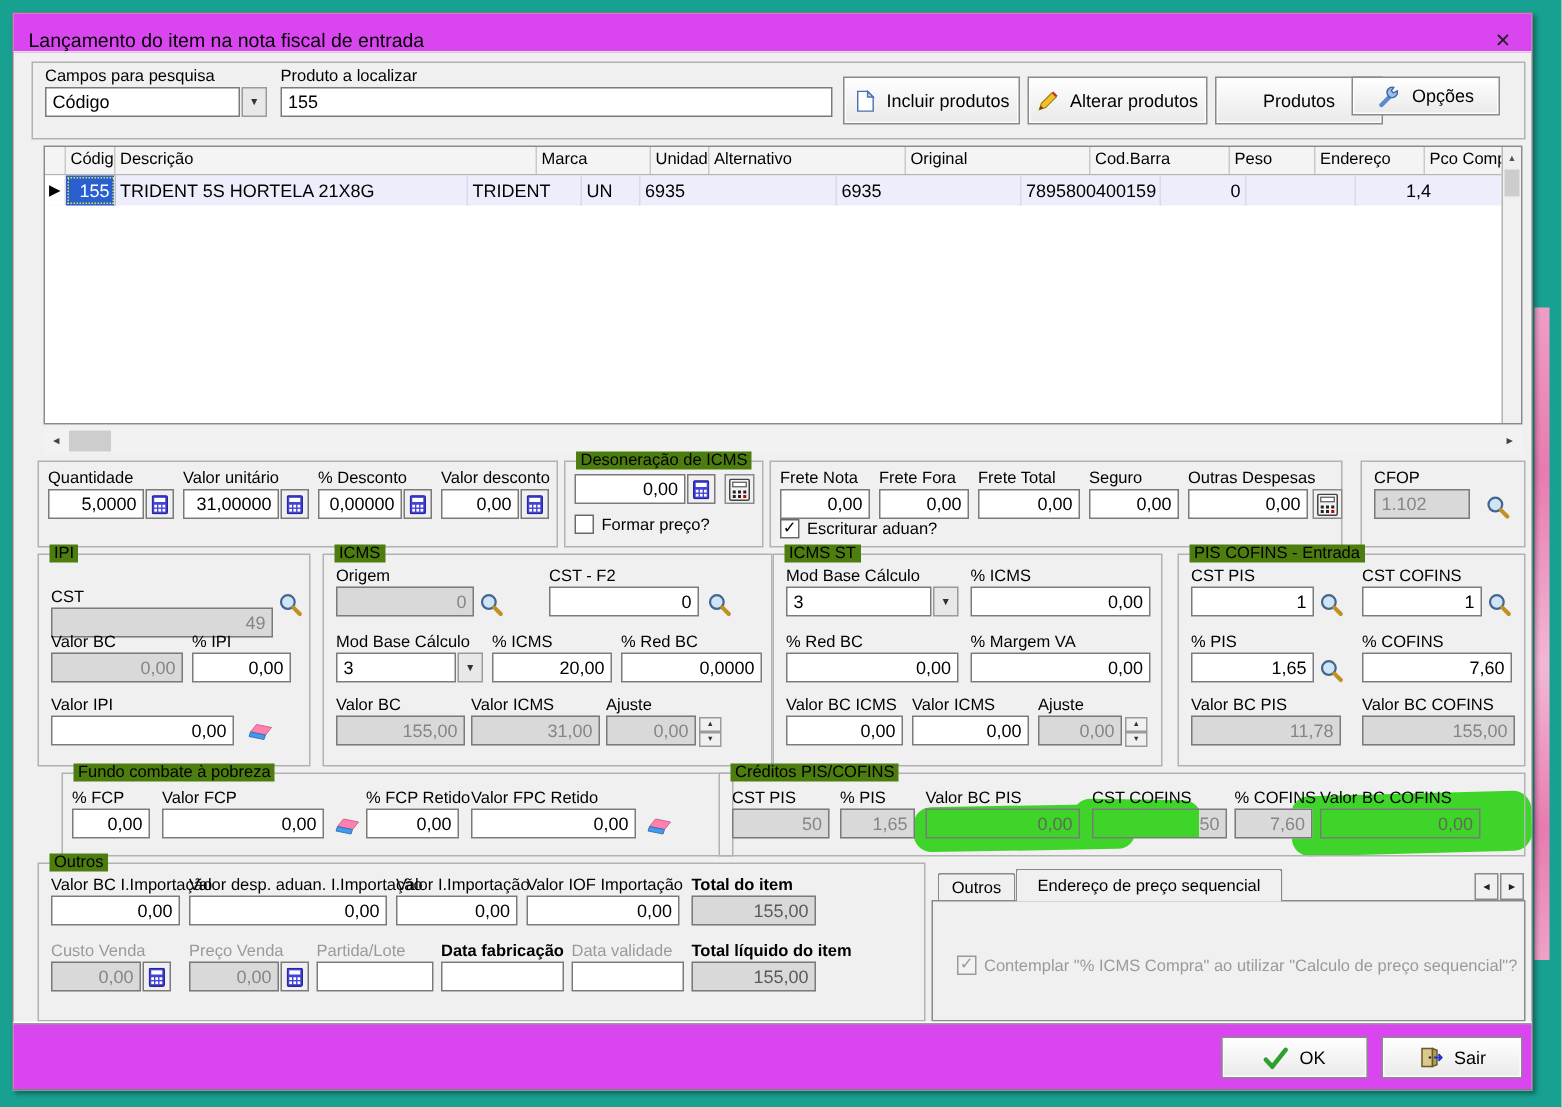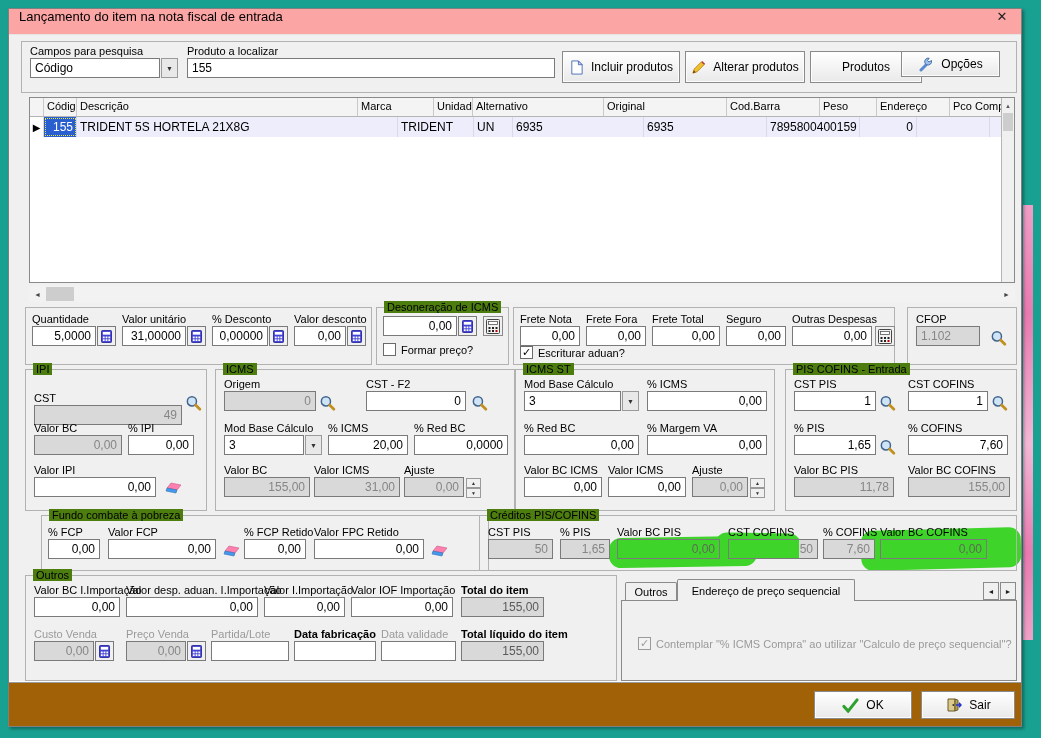--- a/index.html
+++ b/index.html
@@ -1,19 +1,19 @@
 <!DOCTYPE html>
 <html><head>
 <meta charset="utf-8">
 <style>
   *{box-sizing:border-box;margin:0;padding:0}
   body{width:1041px;height:738px;background:#18A191;font-family:"Liberation Sans",sans-serif;position:relative;overflow:hidden}
   .pinkstrip{position:absolute;left:1023px;top:205px;width:10px;height:435px;background:linear-gradient(180deg,#ef9ec6,#e77bb0 25%,#f2b8d6 55%,#e77bb0 80%,#eea2c8)}
   .dialog{position:absolute;left:8px;top:8px;width:1014px;height:719px;background:#f0f0f0;border:1px solid #7f7f7f;box-shadow:2px 2px 3px rgba(0,0,0,.35)}
-  .titlebar{height:26px;background:#fca5a5;display:flex;align-items:flex-start;justify-content:space-between;padding:0 10px;font-size:13px;border-bottom:1px solid #e4e4e4}
+  .titlebar{height:26px;background:#d946ef;display:flex;align-items:flex-end;justify-content:space-between;padding:0 10px;font-size:13px;border-bottom:1px solid #e4e4e4}
   .close{font-size:13px;color:#222;width:18px;text-align:center;cursor:default}
   .grp{position:absolute;border:1px solid #b2b2b2;background:#f0f0f0}
   .cap{position:absolute;top:-7px;left:7px;background:#4d7c0f;padding:0 3px;font-size:11px;line-height:12px;white-space:nowrap}
   .f{position:absolute}
   .lbl{font-size:11px;color:#000;white-space:nowrap;height:13px}
   .dim{color:#9a9a9a}
   .bold{font-weight:bold}
   .frow{display:flex;align-items:center;gap:1px}
   .inp{height:20px;border:1px solid #7a7a7a;background:#fff;font-size:12px;display:flex;align-items:center;justify-content:flex-end;padding:0 4px;flex:1;min-width:0;white-space:nowrap;overflow:hidden}
   .lft{justify-content:flex-start}
@@ -43,21 +43,21 @@
   .sarr{height:15px;display:flex;align-items:center;justify-content:center;font-size:6px;color:#555}
   .vthumb{height:18px;background:#cdcdcd;margin:0 1px}
   .hsb{position:absolute;left:20px;top:277px;width:986px;height:16px;background:#f2f2f2;display:flex;align-items:center}
   .harr{width:17px;height:16px;display:flex;align-items:center;justify-content:center;font-size:7px;color:#444}
   .hthumb{width:28px;height:14px;background:#cdcdcd}
   .hspace{flex:1}
   .blob{position:absolute;background:#3FD42A;border-radius:12px;pointer-events:none}
   .tab{position:absolute;border:1px solid #8a8a8a;border-bottom:none;background:#f0f0f0;font-size:11px;display:flex;align-items:center;justify-content:center;border-radius:2px 2px 0 0;white-space:nowrap}
   .tabpanel{position:absolute;border:1px solid #8a8a8a;background:#f0f0f0}
   .tarr{position:absolute;width:16px;height:18px;border:1px solid #8a8a8a;background:#f0f0f0;font-size:7px;color:#222;display:flex;align-items:center;justify-content:center}
-  .footer{position:absolute;left:0;top:674px;width:1012px;height:43px;background:#a16207;box-shadow:0 -1px 0 #9a9a9a,0 -2px 0 #fdfdfd}
+  .footer{position:absolute;left:0;top:674px;width:1012px;height:43px;background:#d946ef;box-shadow:0 -1px 0 #9a9a9a,0 -2px 0 #fdfdfd}
   .fbtn{top:8px;height:28px}
   svg{display:block;flex:none}
 </style>
 </head>
 <body>
 
 <svg width="0" height="0" style="position:absolute">
 <defs>
   <symbol id="ic-calc" viewBox="0 0 12 14">
         <rect x=".5" y=".5" width="11" height="13" rx="1" fill="#4343d8" stroke="#26269a"></rect>
@@ -173,21 +173,21 @@
         <div class="hcell" style="width:131px">Alternativo</div>
         <div class="hcell" style="width:123px">Original</div>
         <div class="hcell" style="width:93px">Cod.Barra</div>
         <div class="hcell" style="width:57px">Peso</div>
         <div class="hcell" style="width:73px">Endereço</div>
         <div class="hcell" style="width:53px;border-right:none">Pco Compr</div>
       </div>
       <div class="drow">
         <div class="dcell" style="width:14px;background:#fff;font-size:10px;justify-content:center">▶</div>
         <div class="dcell num sel" style="width:33px">155</div>
-        <div class="dcell" style="width:321px">TRIDENT 5S HORTELA 21X8G</div>
+        <div class="dcell" style="width:235px">TRIDENT 5S HORTELA 21X8G</div>
         <div class="dcell" style="width:76px">TRIDENT</div>
         <div class="dcell" style="width:39px">UN</div>
         <div class="dcell" style="width:131px">6935</div>
         <div class="dcell" style="width:123px">6935</div>
         <div class="dcell" style="width:93px">7895800400159</div>
         <div class="dcell num" style="width:57px">0</div>
         <div class="dcell" style="width:73px"></div>
         <div class="dcell num" style="width:53px;border-right:none">1,4</div>
       </div>
     </div>

